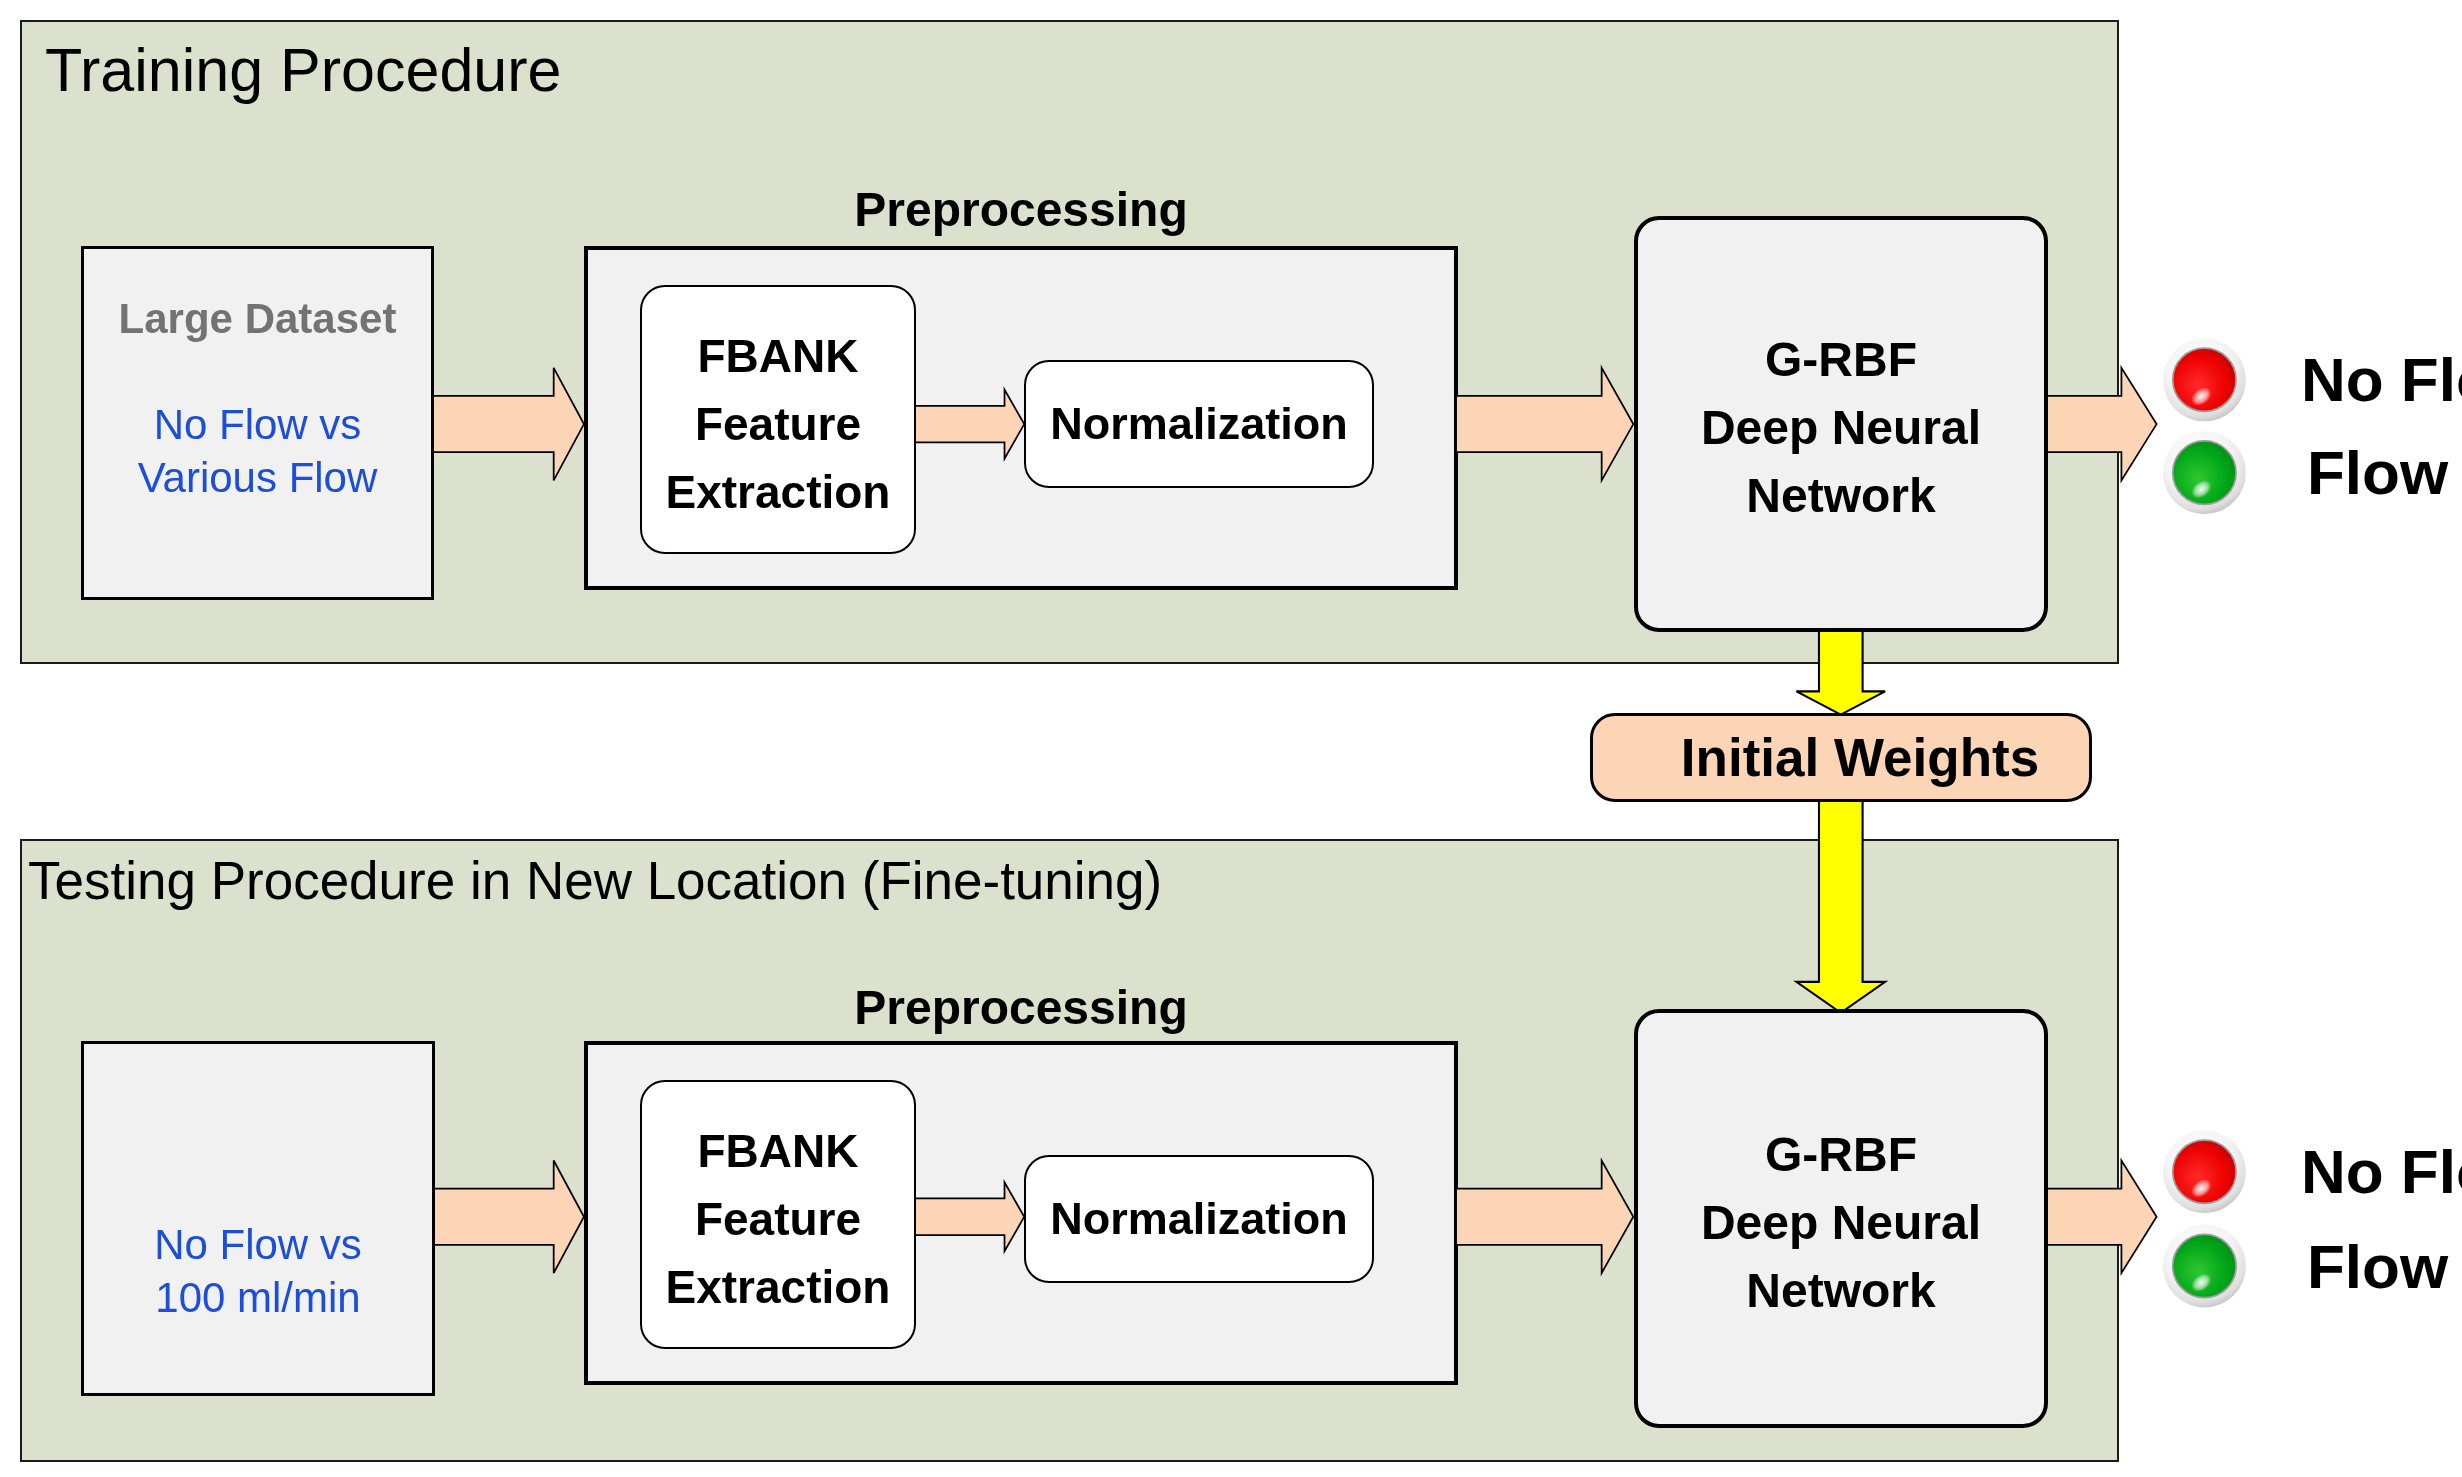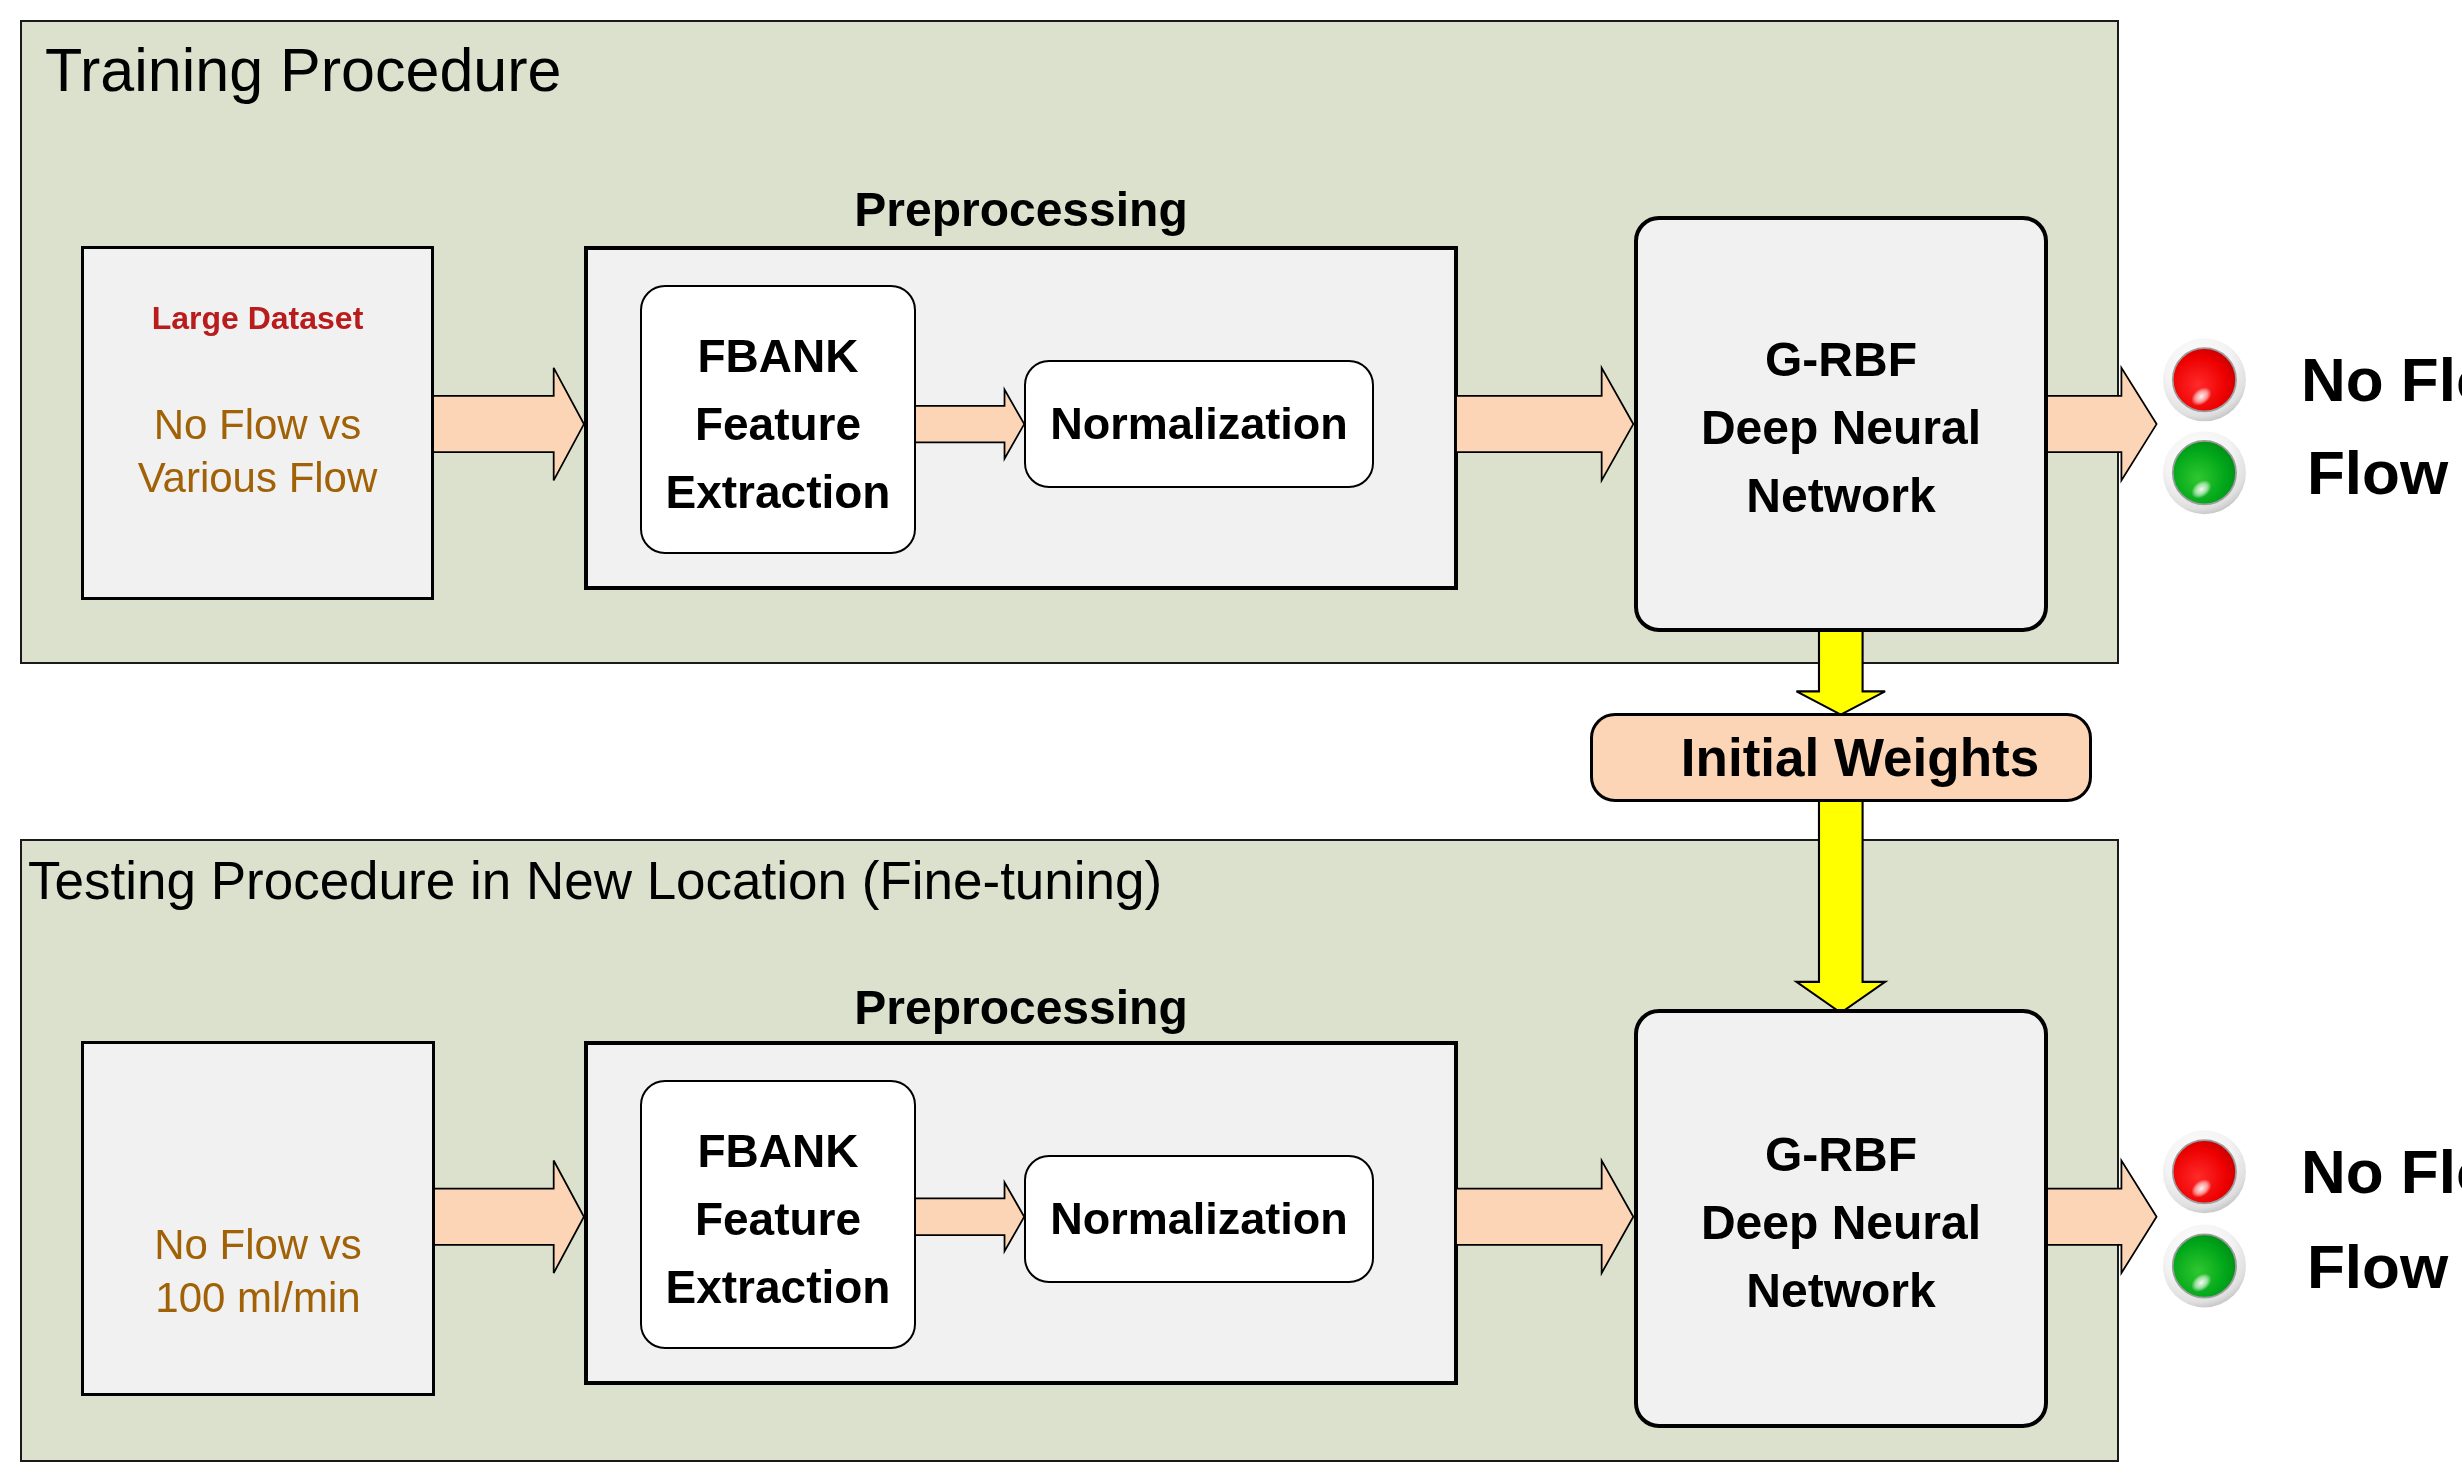--- a/index.html
+++ b/index.html
@@ -76,26 +76,26 @@
     text-align: center;
     border-radius: 25px;
   }
   .fbank-text   { flex-direction: column; font-size: 46px; font-weight: bold; line-height: 68px; padding-top: 9.8px; }
   .grbf-text    { flex-direction: column; font-size: 48px; font-weight: bold; line-height: 68px; padding-top: 8.4px; }
   .norm-text    { font-size: 45px; font-weight: bold; }
   .iw-text      { font-size: 53px; font-weight: bold; padding-left: 38px; }
 
   .ds-title {
     position: absolute; left: 0; width: 100%;
-    text-align: center; font-size: 32px; font-weight: bold; color: #b91c1c;
+    text-align: center; font-size: 42px; font-weight: bold; color: #737373;
     line-height: 49px;
   }
   .ds-body {
     position: absolute; left: 0; width: 100%;
-    text-align: center; font-size: 42px; line-height: 53px; color: #a16207;
+    text-align: center; font-size: 42px; line-height: 53px; color: #1d4ed8;
   }
   .ds-title-large { top: 45px; }
   .ds-body-large  { top: 149px; }
   .ds-title-small { top: 69px; }
   .ds-body-small  { top: 174px; }
 
   .led-label {
     font-size: 62px; font-weight: bold; line-height: 49px;
     white-space: nowrap; z-index: 5; margin-left: 36px;
   }

